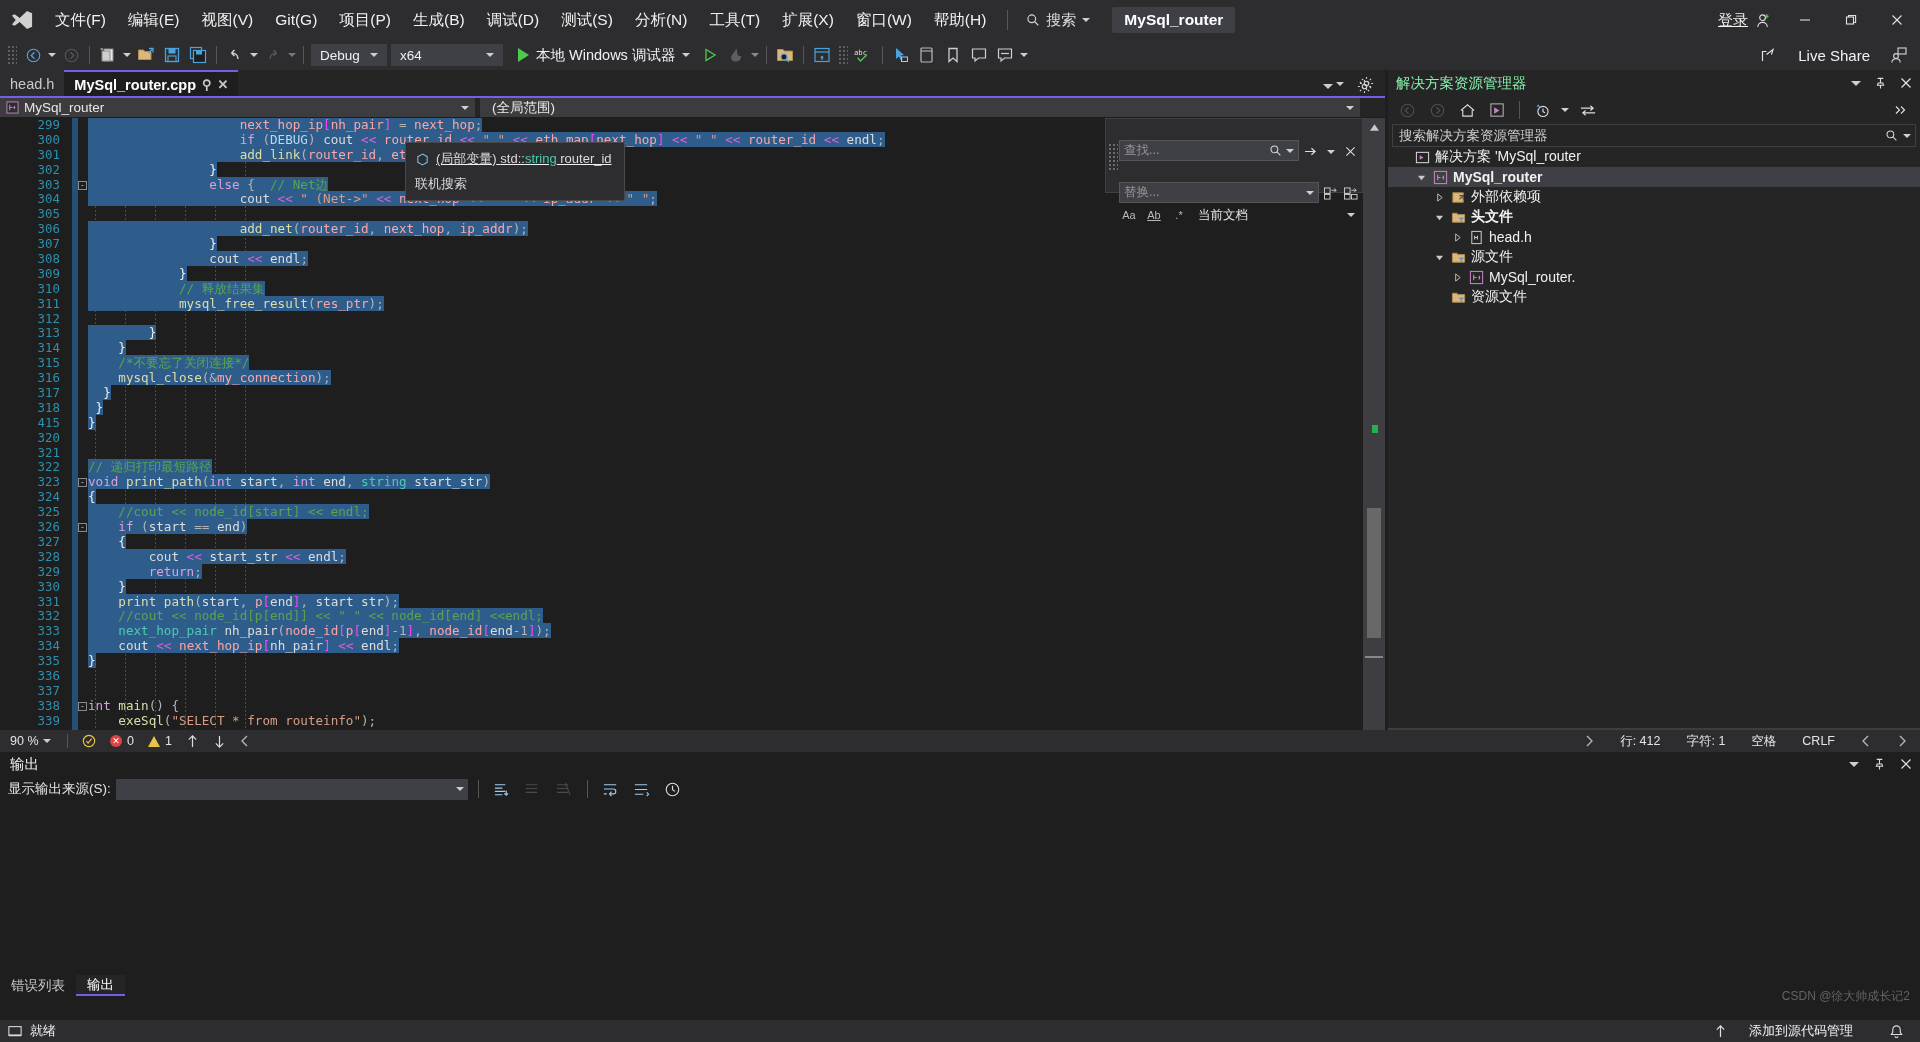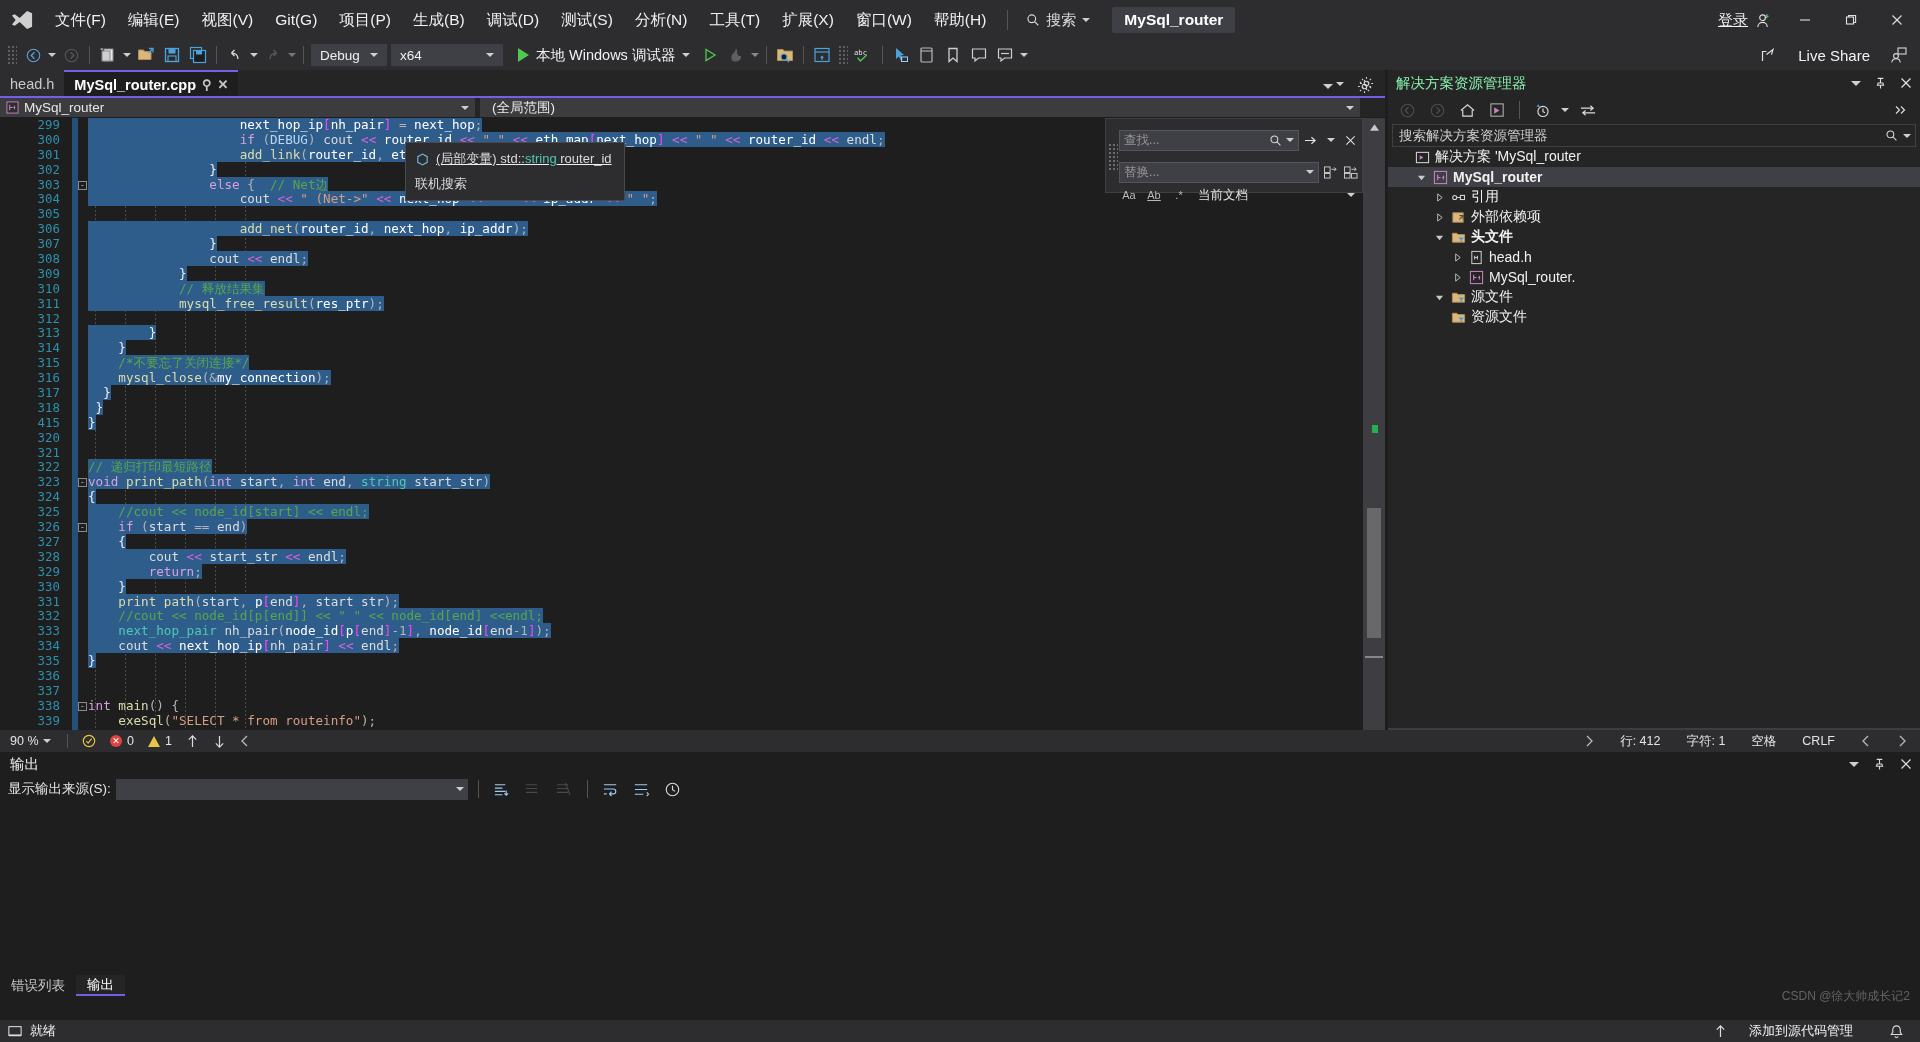--- a/index.html
+++ b/index.html
@@ -105,21 +105,21 @@
   .foldbox {
     position: absolute; left: 78px; top: 3px; width: 9px; height: 9px;
     border: 1px solid #8a8a8a; color: #c0c0c0; font-size: 8px; line-height: 7px; text-align: center; cursor: default;
   }
   
   .c-key { color: #d8a0df; }
   .c-type { color: #4ec9b0; }
   .c-str { color: #d69d85; }
   .c-com { color: #57a64a; }
   .c-fn { color: #dcdcaa; }
-  .c-var { color: #ffffff; }
+  .c-var { color: #fca5a5; }
   .c-id { color: #dcdcdc; }
   .c-punc { color: #b4b4b4; }
   .c-op { color: #b4b4b4; }
   .c-macro { color: #b8d7f3; }
   .c-pink { color: #ff40ff; }
   .c-mag { color: #d763d7; }
   .sel { background: #2e5d8c; }
   .indent-guides { position: absolute; left: 0; top: 0; width: 100%; height: 100%; pointer-events: none; }
   .ig { position: absolute; width: 1px; top: 0; bottom: 0;
         background-image: linear-gradient(#707070 50%, transparent 0);
@@ -144,21 +144,21 @@
   .tt-text .hl { color: #4ec9b0; }
   .tt-link { margin-top: 7px; font-size: 13px; color: #dcdcdc; cursor: default; }
 
   
   .findwrap {
     position: absolute; left: 1105px; top: 118px; width: 258px; height: 75px;
     background: #2d2d30; border: 1px solid #3f3f46; z-index: 30;
   }
   .findgrip { position: absolute; left: 2px; top: 24px; width: 10px; height: 28px;
     background-image: radial-gradient(#6d6d6d 1px, transparent 1px); background-size: 4px 4px; }
-  .fr-row { display: flex; align-items: center; height: 22px; margin: 10px 3px 0 3px; gap: 3px; }
+  .fr-row { display: flex; align-items: flex-end; height: 22px; margin: 20px 3px 0 3px; gap: 3px; }
   .fr-input {
     flex: 1; height: 21px; background: #3f3f46; border: 1px solid #555558;
     color: #a0a0a0; font-size: 12.5px; padding: 0 4px; display: flex; align-items: center;
   }
   .fr-input .ph { color: #969696; }
   .fr-btn { width: 17px; height: 19px; display: flex; align-items: center; justify-content: center; cursor: default; }
   .fr-opts { display: flex; align-items: center; height: 20px; margin: 2px 3px 0 3px; gap: 5px; }
   .fr-opt { width: 20px; height: 18px; display: flex; align-items: center; justify-content: center; font-size: 11px; color: #b9b9b9; cursor: default; }
   .fr-scope { font-size: 12.5px; color: #e4e4e4; margin-left: 4px; cursor: default; }
   .fr-scope-caret { margin-left: auto; margin-right: 4px; }
@@ -774,35 +774,20 @@
           <span>MySql_router</span>
         </div>
         <div class="se-node" style="padding-left: 44px;">
           <span class="exp">
             <svg width="9" height="9" viewBox="0 0 10 10">
               <path d="M3 1v8l5-4z" fill="none" stroke="#c9c9c9" stroke-width="1"></path>
             </svg>
           </span>
           <span>
             <svg width="15" height="15" viewBox="0 0 16 16">
-              <circle cx="4" cy="8" r="2.2" fill="none" stroke="#d6d6d6" stroke-width="1.1"></circle>
-              <line x1="6.2" y1="8" x2="10" y2="8" stroke="#d6d6d6" stroke-width="1.1"></line>
-              <rect x="10" y="5.8" width="4.4" height="4.4" fill="none" stroke="#d6d6d6" stroke-width="1.1"></rect>
-            </svg>
-          </span>
-          <span>引用</span>
-        </div>
-        <div class="se-node" style="padding-left: 44px;">
-          <span class="exp">
-            <svg width="9" height="9" viewBox="0 0 10 10">
-              <path d="M3 1v8l5-4z" fill="none" stroke="#c9c9c9" stroke-width="1"></path>
-            </svg>
-          </span>
-          <span>
-            <svg width="15" height="15" viewBox="0 0 16 16">
               <rect x="2" y="3" width="11" height="10" fill="#dcb67a" stroke="#b08f52"></rect>
               <path d="M9 6h4v4" fill="none" stroke="#4a4a4a" stroke-width="1.1"></path>
               <path d="M13 6 9 10" stroke="#4a4a4a" stroke-width="1.1"></path>
             </svg>
           </span>
           <span>外部依赖项</span>
         </div>
         <div class="se-node" style="padding-left: 44px; font-weight: bold;">
           <span class="exp">
             <svg width="9" height="9" viewBox="0 0 10 10">
@@ -824,47 +809,47 @@
             </svg>
           </span>
           <span>
             <svg width="15" height="15" viewBox="0 0 16 16">
               <rect x="3" y="1.5" width="10" height="13" fill="none" stroke="#c9c9c9" stroke-width="1.1"></rect>
               <path d="M6 6v4M6 8h3M9 6v4" stroke="#c9c9c9" stroke-width="1.1"></path>
             </svg>
           </span>
           <span>head.h</span>
         </div>
+        <div class="se-node" style="padding-left: 44px;">
+          <span class="exp">
+            <svg width="9" height="9" viewBox="0 0 10 10">
+              <path d="M1 3h8L5 8z" fill="#c9c9c9"></path>
+            </svg>
+          </span>
+          <span>
+            <svg width="15" height="15" viewBox="0 0 16 16">
+              <path d="M1.5 13V3.5h4.8l1.1 1.4h7.1V13z" fill="#dcb67a" stroke="#b08f52"></path>
+              <path d="M8 8h6l-2.3 2.6V13l-1.4-.8v-1.6z" fill="#4a9ee0"></path>
+            </svg>
+          </span>
+          <span>源文件</span>
+        </div>
         <div class="se-node" style="padding-left: 62px;">
           <span class="exp">
             <svg width="9" height="9" viewBox="0 0 10 10">
               <path d="M3 1v8l5-4z" fill="none" stroke="#c9c9c9" stroke-width="1"></path>
             </svg>
           </span>
           <span>
             <svg width="15" height="15" viewBox="0 0 16 16">
               <rect x="1.5" y="1.5" width="13" height="13" fill="none" stroke="#c586c0" stroke-width="1.1"></rect>
               <path d="M5 5v6M5 8h3M11 6v4M10 8h2" stroke="#c586c0" stroke-width="1.2"></path>
             </svg>
           </span>
           <span>MySql_router.</span>
-        </div>
-        <div class="se-node" style="padding-left: 44px;">
-          <span class="exp">
-            <svg width="9" height="9" viewBox="0 0 10 10">
-              <path d="M1 3h8L5 8z" fill="#c9c9c9"></path>
-            </svg>
-          </span>
-          <span>
-            <svg width="15" height="15" viewBox="0 0 16 16">
-              <path d="M1.5 13V3.5h4.8l1.1 1.4h7.1V13z" fill="#dcb67a" stroke="#b08f52"></path>
-              <path d="M8 8h6l-2.3 2.6V13l-1.4-.8v-1.6z" fill="#4a9ee0"></path>
-            </svg>
-          </span>
-          <span>源文件</span>
         </div>
         <div class="se-node" style="padding-left: 44px;">
           <span class="exp"></span>
           <span>
             <svg width="15" height="15" viewBox="0 0 16 16">
               <path d="M1.5 13V3.5h4.8l1.1 1.4h7.1V13z" fill="#dcb67a" stroke="#b08f52"></path>
               <path d="M8 8h6l-2.3 2.6V13l-1.4-.8v-1.6z" fill="#4a9ee0"></path>
             </svg>
           </span>
           <span>资源文件</span>

